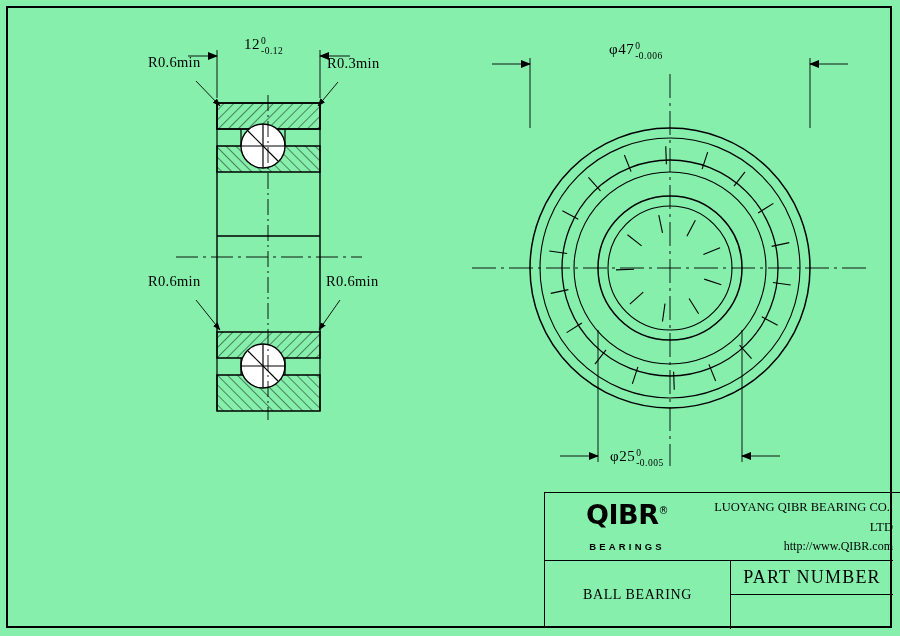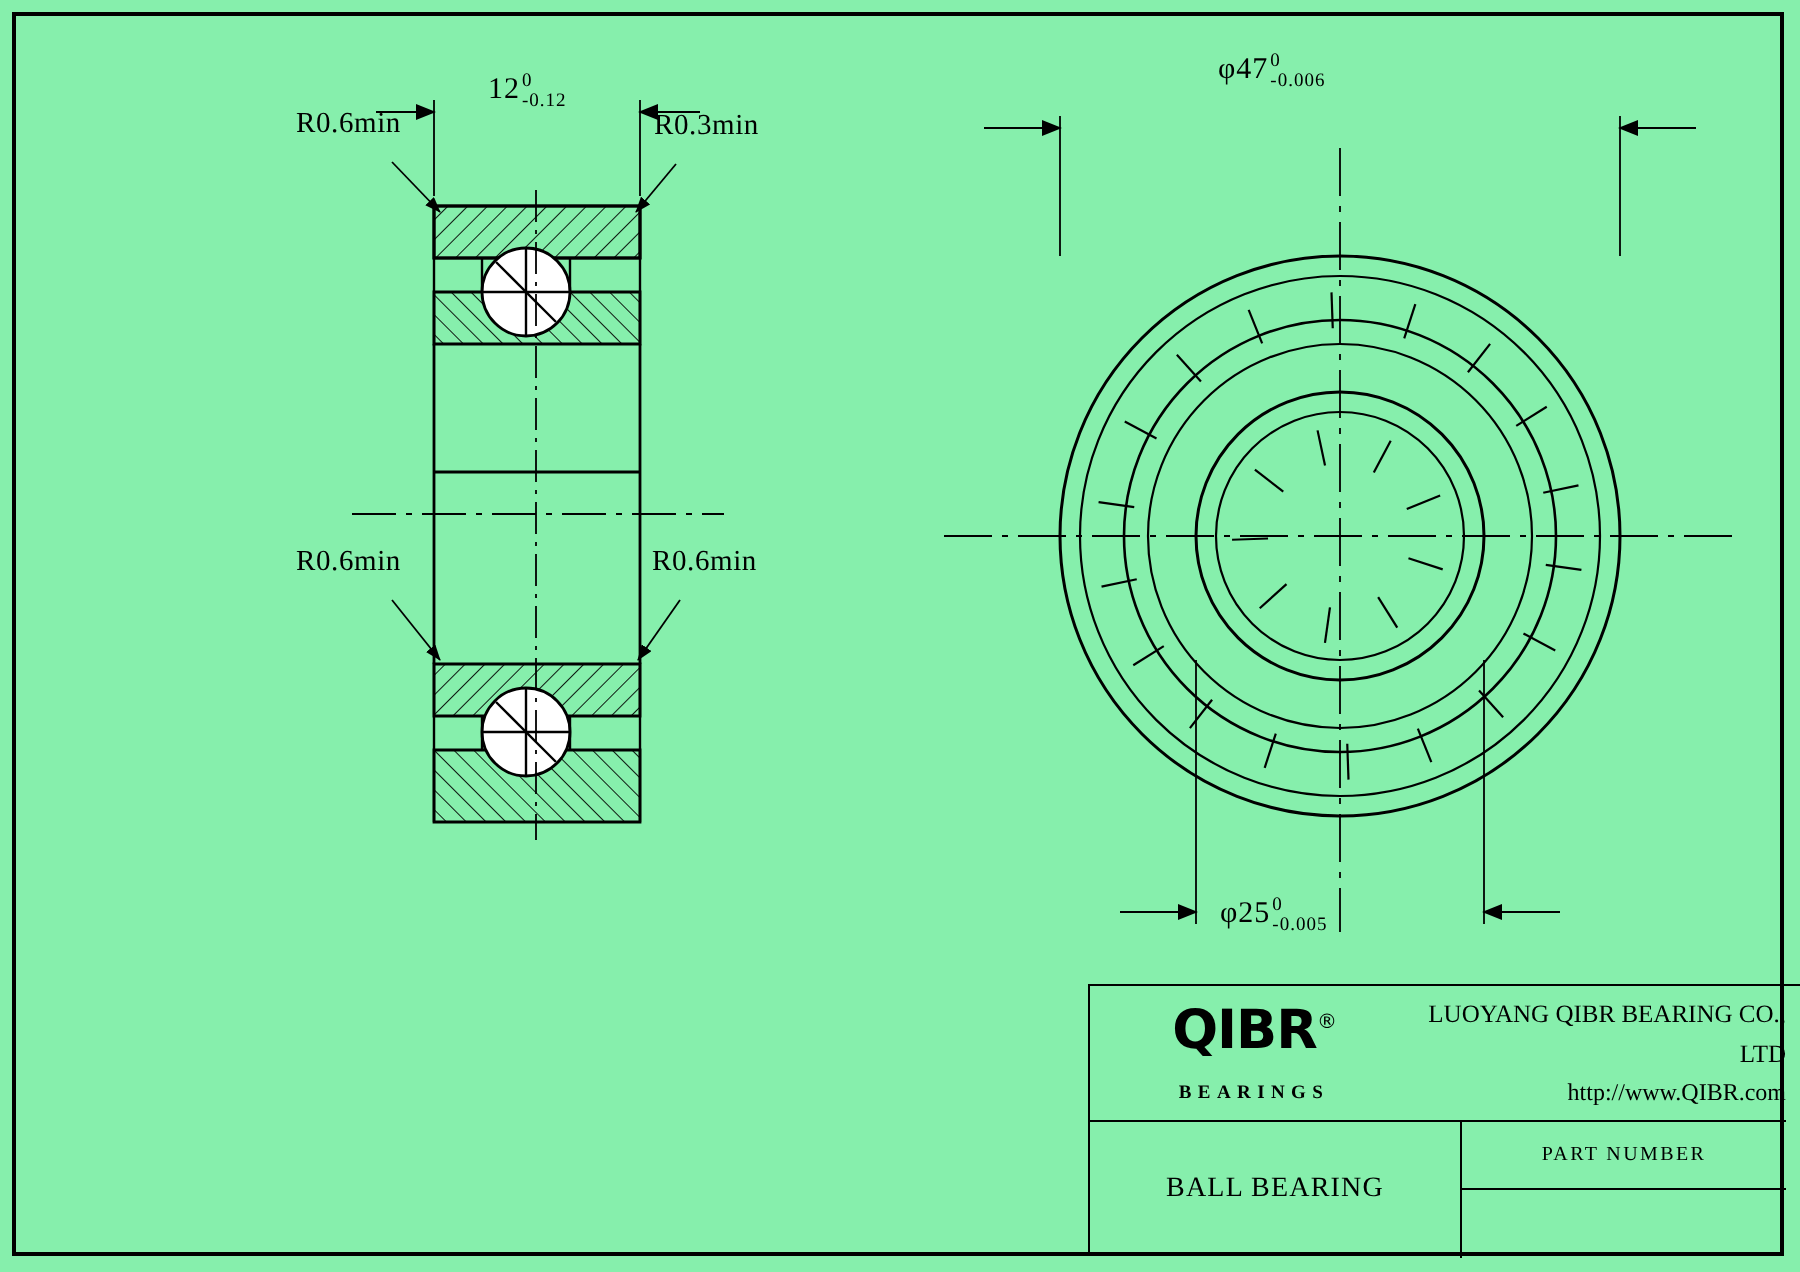--- a/index.html
+++ b/index.html
@@ -95,21 +95,21 @@
     line-height: 1;
     position: relative;
     display: inline-block;
   }
   .logo-reg {
     font-size: 10px;
     vertical-align: super;
     font-weight: normal;
   }
   .logo-sub {
-    font-family: Liberation Serif, serif;
+    font-family: Liberation Sans, sans-serif;
     font-size: 9.5px;
     letter-spacing: 3.2px;
     margin-top: 13px;
     font-weight: bold;
   }
   .tb-company {
     flex: 1;
     text-align: right;
     font-size: 12.5px;
     line-height: 1.6;
@@ -140,21 +140,21 @@
     flex: 1;
     box-sizing: border-box;
     display: flex;
     flex-direction: column;
   }
   .tb-part-lbl {
     height: 34px;
     display: flex;
     align-items: center;
     justify-content: center;
-    font-size: 10px;
+    font-size: 18px;
     letter-spacing: 1.2px;
     box-sizing: border-box;
     border-bottom: 1.6px solid #000;
   }
   .tb-part-val {
     height: 34px;
     display: flex;
     align-items: center;
     justify-content: center;
     font-size: 14px;
@@ -323,21 +323,21 @@
       <line x1="742" y1="330" x2="742" y2="462"></line>
       <line x1="560" y1="456" x2="598" y2="456" marker-end="url(#ar)"></line>
       <line x1="780" y1="456" x2="742" y2="456" marker-end="url(#ar)"></line>
     </g>
   </svg>
 
   <div class="lbl dimtxt" style="left:244px; top:36px;">
     <span>12</span><span class="tolstack"><span class="up">0</span><span class="lo">-0.12</span></span>
   </div>
 
-  <div class="lbl dimtxt" style="left:609px; top:26px;">
+  <div class="lbl dimtxt" style="left:609px; top:41px;">
     <span>φ47</span><span class="tolstack"><span class="up">0</span><span class="lo">-0.006</span></span>
   </div>
 
   <div class="lbl dimtxt" style="left:610px; top:448px;">
     <span>φ25</span><span class="tolstack"><span class="up">0</span><span class="lo">-0.005</span></span>
   </div>
 
   <div class="lbl rlbl" style="left:148px; top:55px;">R0.6min</div>
   <div class="lbl rlbl" style="left:327px; top:56px;">R0.3min</div>
   <div class="lbl rlbl" style="left:148px; top:274px;">R0.6min</div>

